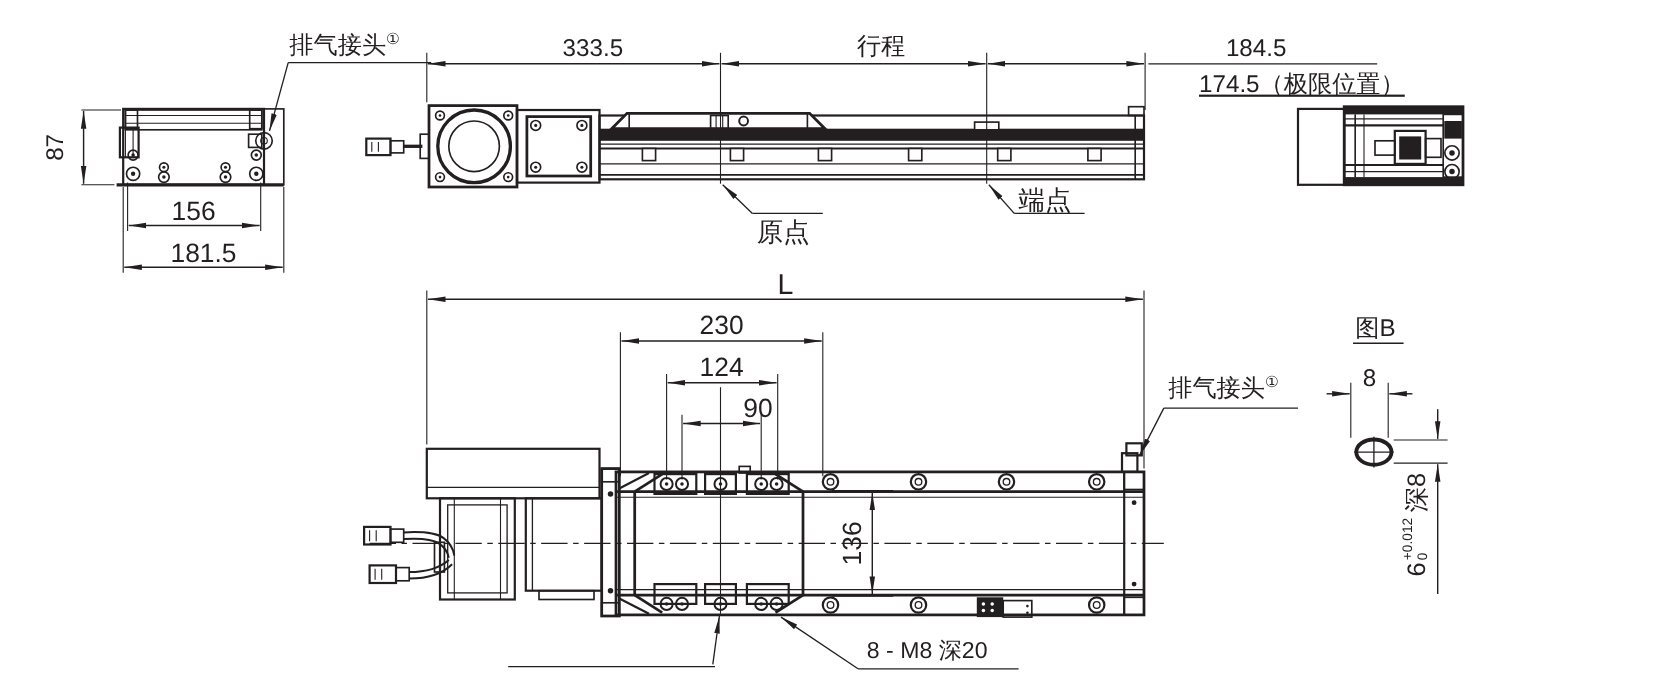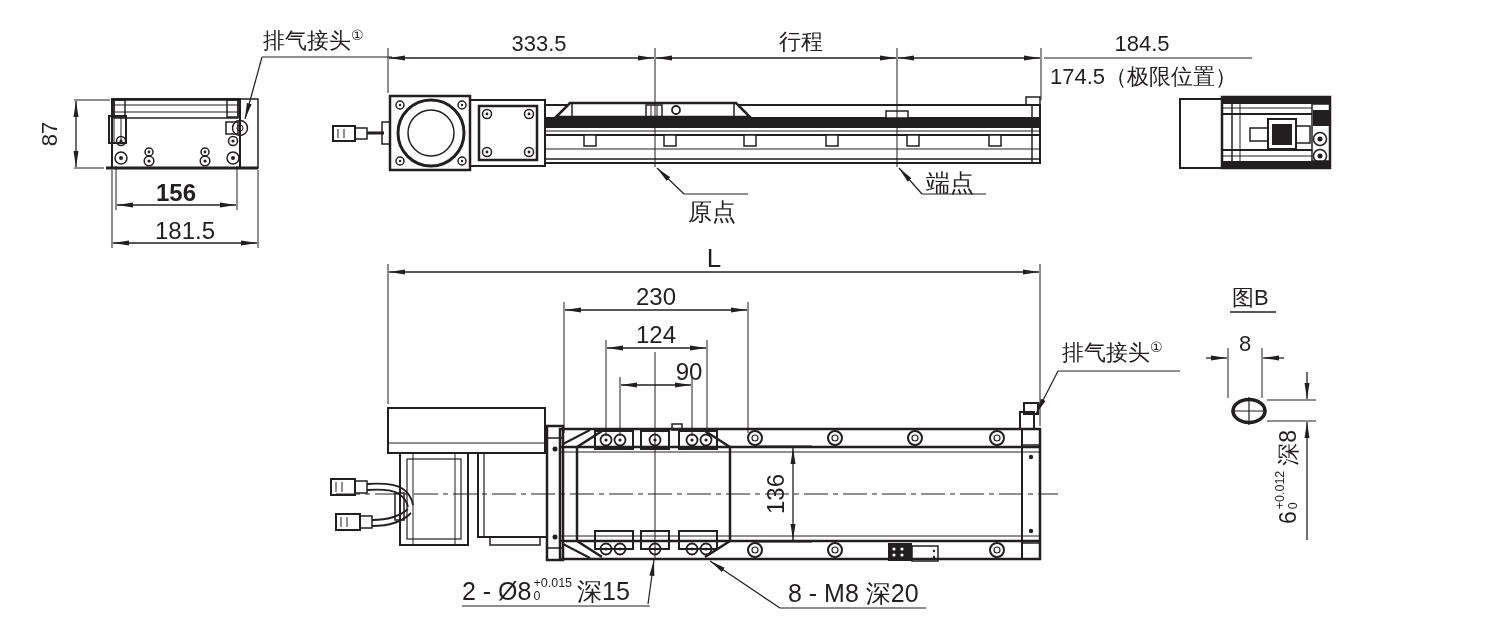--- a/index.html
+++ b/index.html
@@ -374,49 +374,41 @@
   </g>
 </svg>
 
 <div class="lbl f22" style="left:263px;top:28px;">
   <span>排气接头</span><sup class="ref">①</sup>
 </div>
 
 <div class="lbl f22 c" style="left:521px;top:32px;margin-left:18px;">333.5</div>
 <div class="lbl f22 c" style="left:776px;top:30px;margin-left:25px;">行程</div>
 <div class="lbl f22 c" style="left:1142px;top:32px;">184.5</div>
-<div class="lbl f22" style="left:1050px;top:65px;">174.5（极限位置）</div>
+<div class="lbl f22" style="left:1090px;top:65px;text-decoration:underline;">174.5（极限位置）</div>
 
 <div class="lbl f22 rot" style="left:50px;top:134px;">87</div>
-<div class="lbl f24 c" style="left:176px;top:180px;font-weight:bold;">156</div>
+<div class="lbl f24 c" style="left:176px;top:180px;">156</div>
 <div class="lbl f24 c" style="left:185px;top:218px;">181.5</div>
 
 <div class="lbl f24" style="left:688px;top:170px;margin-top:29px;">原点</div>
 <div class="lbl f24" style="left:926px;top:170px;font-family:Liberation Serif, serif;">端点</div>
 
 <div class="lbl f26 c" style="left:714px;top:244px;">L</div>
 <div class="lbl f24 c" style="left:656px;top:284px;">230</div>
 <div class="lbl f24 c" style="left:656px;top:322px;">124</div>
 <div class="lbl f24 c" style="left:656px;top:359px;margin-left:33px;">90</div>
 <div class="lbl f24 rot" style="left:776px;top:494px;">136</div>
 
 <div class="lbl f22" style="left:1062px;top:340px;">
   <span>排气接头</span><sup class="ref">①</sup>
 </div>
 
-<div class="lbl note" style="left:462px;top:578px;">
-  <span>2 - Ø8</span>
-  <span class="tolstack">
-    <span>+0.015</span>
-    <span>0</span>
-  </span>
-  <span class="sfx">深15</span>
-</div>
-
-<div class="lbl" style="left:788px;top:580px;font-size:25px;">8 - M8 深20</div>
+
+<div class="lbl" style="left:788px;top:580px;font-size:21px;">8 - M8 深20</div>
 
 <div class="lbl f22" style="left:1232px;top:286px;">图B</div>
 <div class="lbl f22 c" style="left:1245px;top:332px;">8</div>
 
 <div class="lbl note rot" style="left:1289px;top:477px;font-size:23px;">
   <span>6</span>
   <span class="tolstack">
     <span>+0.012</span>
     <span>0</span>
   </span>

